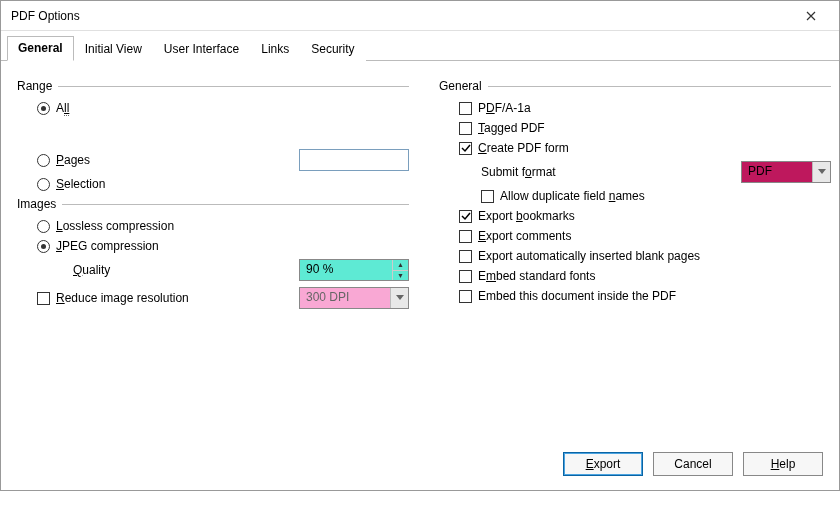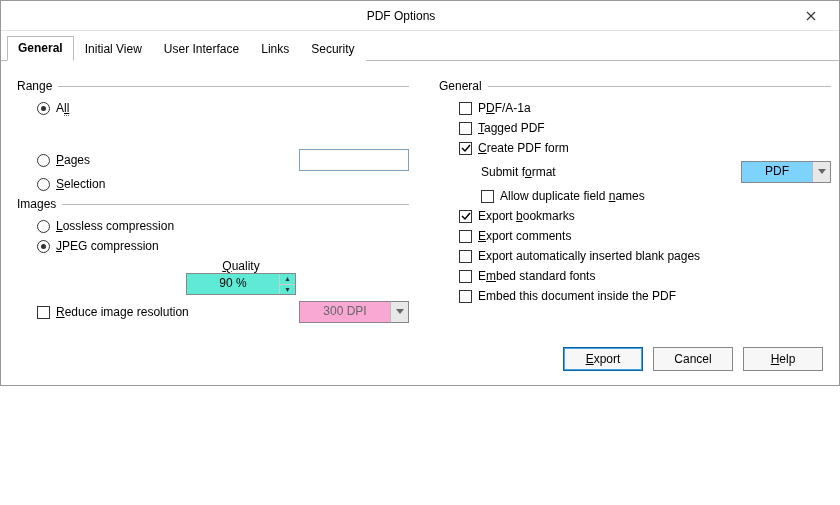--- a/index.html
+++ b/index.html
@@ -4,25 +4,24 @@
 <style>
   * { box-sizing: border-box; }
   html, body {
     margin: 0; padding: 0;
     font-family: "Segoe UI", Tahoma, sans-serif;
     font-size: 12px;
     background: #fff;
     color: #000;
   }
   .window {
-    width: 840px; height: 386px;
+    width: 840px; height: 491px;
     border: 1px solid #999;
     display: flex; flex-direction: column;
     background: #fff;
-    text-align: center;
   }
   .titlebar {
     height: 30px;
     display: flex; align-items: center;
     padding: 0 8px 0 10px;
     border-bottom: 1px solid #e0e0e0;
   }
   .titlebar .title { flex: 1; font-size: 12px; }
   .titlebar .close {
     width: 40px; height: 28px;
@@ -61,21 +60,21 @@
     display: flex; align-items: center;
     margin: 6px 0 8px 0;
   }
   .group-header .label { padding-right: 6px; }
   .group-header .line { flex: 1; height: 1px; background: #bbb; }
   .row {
     display: flex; align-items: center;
     margin: 6px 0;
   }
   .indent1 { padding-left: 20px; }
-  .indent2 { padding-left: 56px; flex-direction: column; }
+  .indent2 { padding-left: 56px; }
   .indent3 { padding-left: 42px; }
   .radio, .checkbox {
     width: 13px; height: 13px;
     border: 1px solid #333;
     margin-right: 6px;
     flex-shrink: 0;
     display: inline-flex; align-items: center; justify-content: center;
     background: #fff;
   }
   .radio { border-radius: 50%; }
@@ -100,21 +99,21 @@
   }
   .spinner .btns div {
     flex: 1; display: flex; align-items: center; justify-content: center;
     font-size: 7px; color: #333; cursor: pointer;
   }
   .spinner .btns div:first-child { border-bottom: 1px solid #ccc; }
   .combo {
     display: flex; border: 1px solid #888; height: 22px; width: 110px;
     background: #f9a8d4; color: #666;
   }
-  .combo.enabled { background: #7dd3fc; color: #000; }
+  .combo.enabled { background: #be185d; color: #000; }
   .combo .val { flex: 1; padding: 2px 6px; }
   .combo .arrow {
     width: 18px; border-left: 1px solid #bbb;
     display: flex; align-items: center; justify-content: center;
     background: #e8e8e8;
   }
   .combo .arrow svg { width: 8px; height: 6px; }
   .u { text-decoration: underline; }
   .button-bar {
     display: flex; justify-content: flex-end; gap: 10px;

